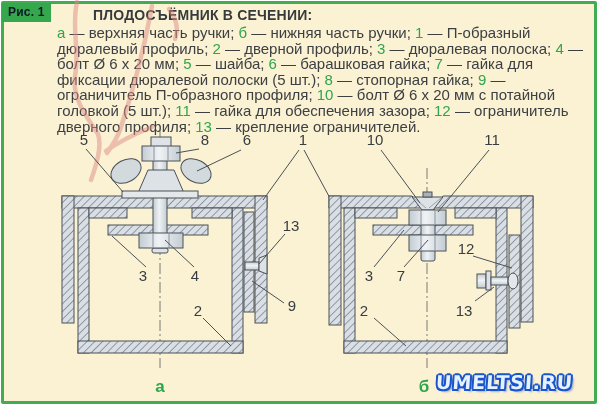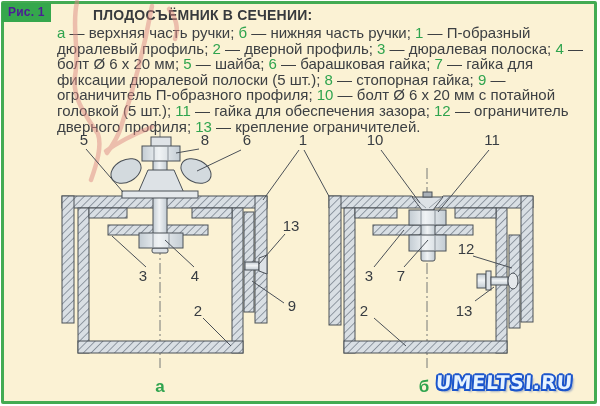--- a/index.html
+++ b/index.html
@@ -1,20 +1,20 @@
 <!DOCTYPE html>
 <html><head>
 <meta charset="utf-8">
 <style>
   html,body{margin:0;padding:0;background:#ffffff;}
   .page{position:relative;width:600px;height:406px;background:#ffffff;overflow:hidden;
         font-family:"Liberation Sans",sans-serif;}
   .frame{position:absolute;left:1px;top:1px;right:3px;bottom:2px;
          border:3px solid #43ab52;border-radius:2px;background:#fbf2d4;}
-  .badge{position:absolute;left:2px;top:3px;z-index:6;background:#35a74c;color:#4c1d95;
+  .badge{position:absolute;left:2px;top:3px;z-index:6;background:#35a74c;color:#0f172a;
          font-size:12px;font-weight:bold;padding:2px 6px 3px 6px;letter-spacing:.2px;}
   .textblock{position:absolute;left:57px;top:7px;width:528px;z-index:2;color:#3d4043;}
   .title{font-size:14px;font-weight:bold;color:#373a3d;letter-spacing:.2px;margin:0 0 2px 0;padding-left:36px;}
   .legend{margin:0;font-size:15px;line-height:15.6px;}
   .lk{color:#2fa44e;}
   svg.art{position:absolute;left:0;top:0;z-index:3;pointer-events:none;}
   .pencil{opacity:.5;mix-blend-mode:multiply;}
   .callout{font-size:15px;fill:#383d42;}
   .cap{font-size:17px;font-weight:bold;fill:#2fa44e;}
   .watermark{position:absolute;left:436px;top:371px;z-index:5;

